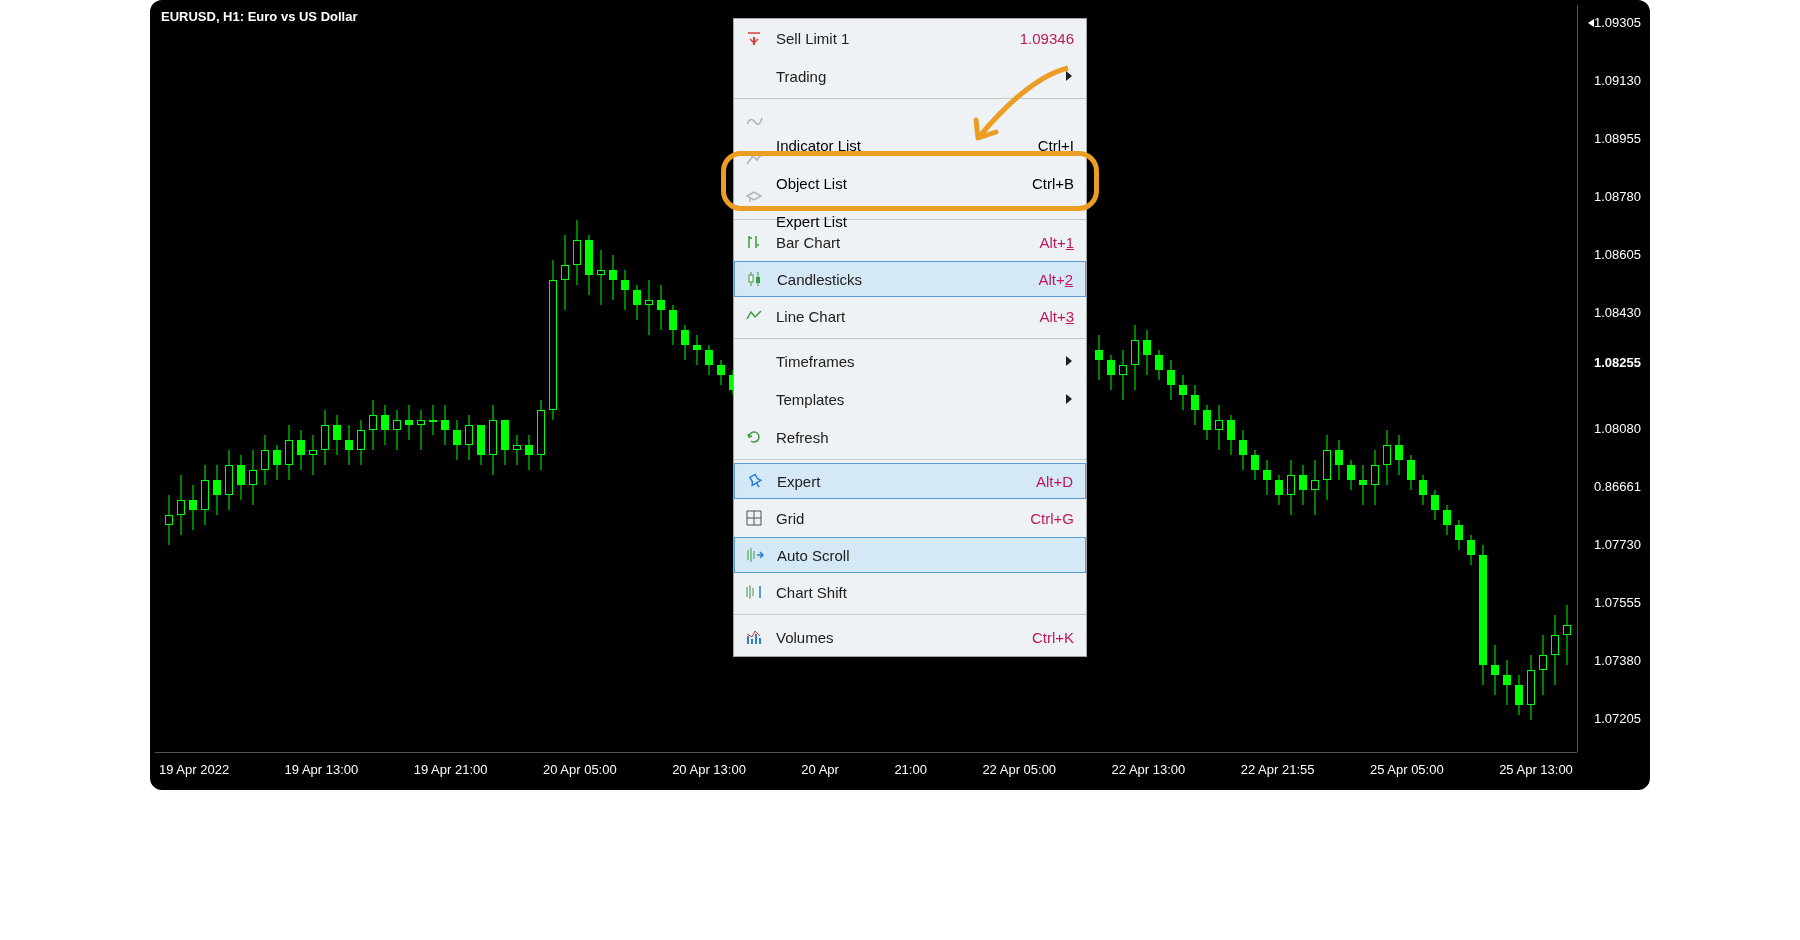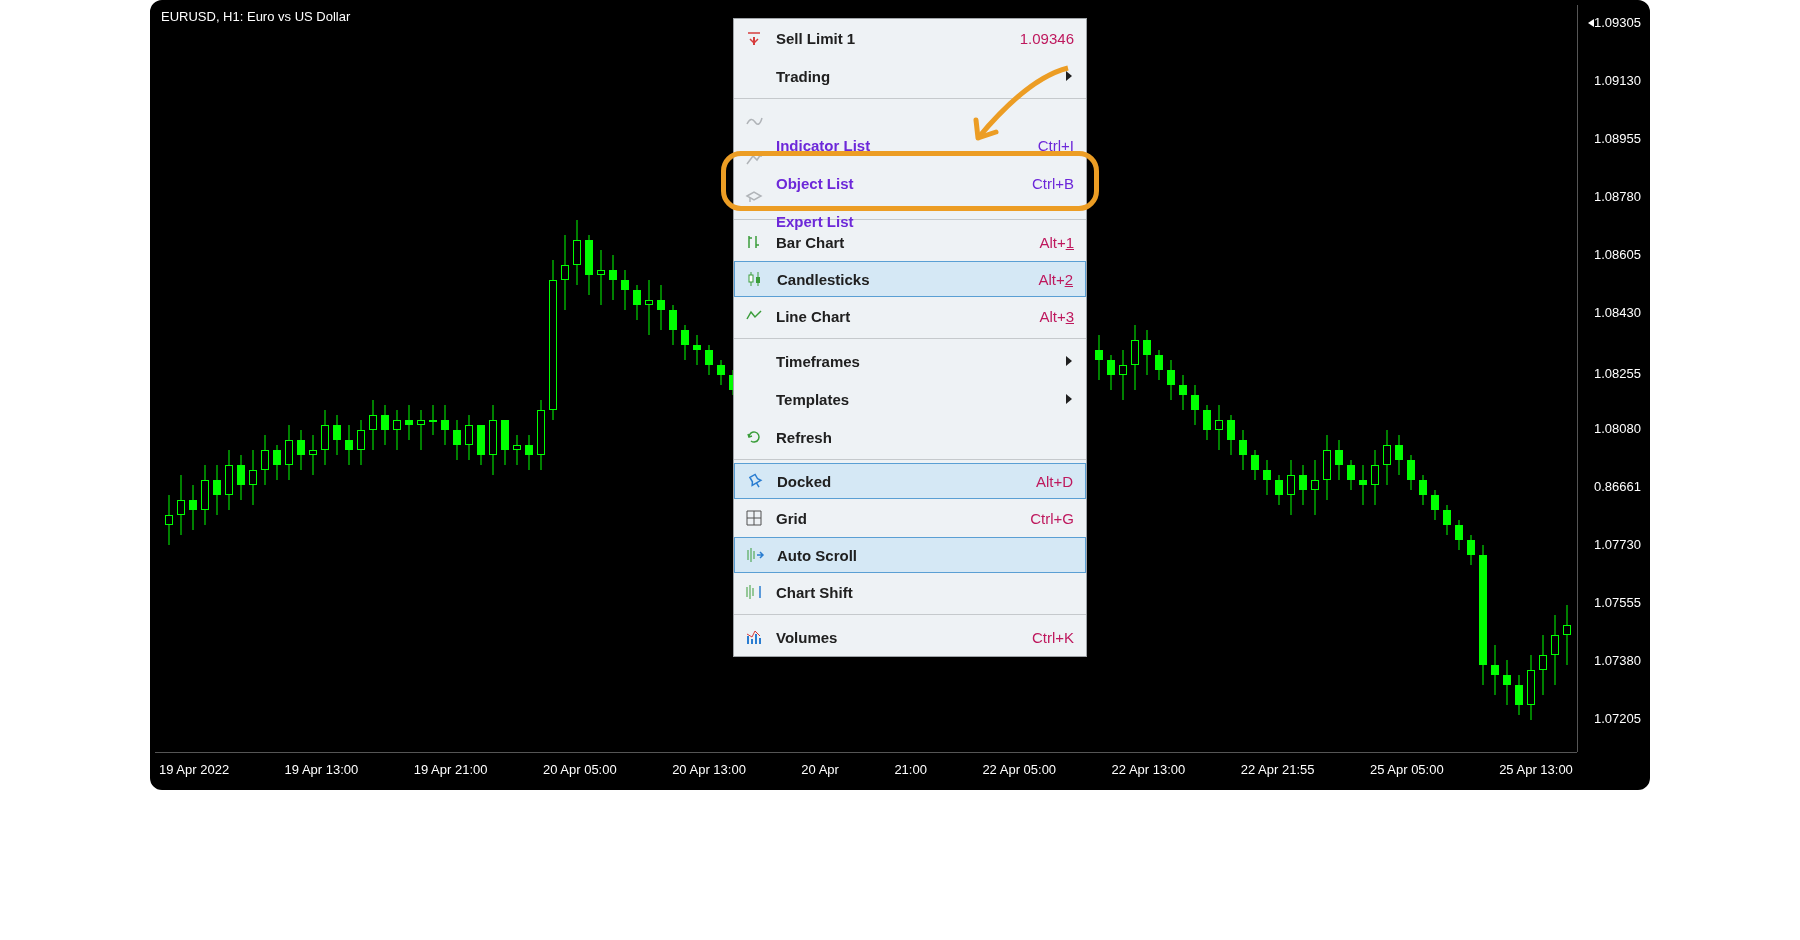--- a/index.html
+++ b/index.html
@@ -1,37 +1,37 @@
 <!DOCTYPE html>
 <html><head>
 <meta charset="utf-8">
 <style>
 * { margin:0; padding:0; box-sizing:border-box; }
 body { font-family:"Segoe UI",Arial,sans-serif; background:#fff; overflow:hidden; }
 .frame { width:1500px; height:790px; position:relative; border:3px solid #000; border-radius:12px; margin:auto; background:#000; }
 .chart-area { position:absolute; top:2px; left:2px; right:70px; bottom:35px; background:#000; overflow:hidden; }
-.chart-title { position:absolute; top:4px; left:6px; color:#fff; font-size:13px; z-index:2; }
+.chart-title { position:absolute; top:4px; left:6px; color:#fff; font-size:13px; z-index:2;font-weight:bold; }
 .price-axis { position:absolute; top:2px; right:2px; width:68px; bottom:35px; background:#000; border-left:1px solid #555; }
 .price-tick { position:absolute; right:4px; color:#fff; font-size:13px; }
 .arrow-mark { position:absolute; left:0; top:50%; width:0; height:0; border-top:4px solid transparent; border-bottom:4px solid transparent; border-right:6px solid #fff; transform:translateY(-50%); }
 .time-axis { position:absolute; left:2px; right:70px; bottom:2px; height:33px; background:#000; border-top:1px solid #555; display:flex; justify-content:space-between; align-items:center; padding:0 4px; }
 .time-tick { color:#fff; font-size:13px; white-space:nowrap; }
 .candles { position:absolute; inset:0; }
 .candle { position:absolute; width:8px; }
 .wick { position:absolute; left:50%; width:1px; background:#00ff00; transform:translateX(-50%); }
 .cbody { position:absolute; left:0; width:100%; border:1px solid #00ff00; }
 .cbody.up { background:#000; }
 .cbody.down { background:#00ff00; }
 
 .ctx-menu { position:absolute; top:15px; left:580px; width:354px; background:#eef2f5; border:1px solid #a0a4a8; font-size:15px; color:#202020; z-index:10; box-shadow:2px 2px 4px rgba(0,0,0,.2); }
 .mi { display:flex; align-items:center; height:38px; padding:0 12px 0 8px; position:relative; }
 .mi .ico { width:24px; height:24px; margin-right:10px; display:flex; align-items:center; justify-content:center; flex-shrink:0; }
-.mi .lbl { flex:1;font-weight:bold; }
+.mi .lbl { flex:1; }
 .mi .sc { color:#be185d; }
-.mi.dis .lbl, .mi.dis .sc { color:#6d28d9;margin-top:48px; }
+.mi.dis .lbl, .mi.dis .sc { color:#000000;margin-top:48px; }
 .mi.sel { background:#d5e8f5; border:1px solid #5a9fd4; height:36px; }
 .mi .sub { position:absolute; right:14px; width:0; height:0; border-top:5px solid transparent; border-bottom:5px solid transparent; border-left:6px solid #202020; }
 .sep { height:1px; background:#c5c9cc; margin:3px 0; }
 .u { text-decoration:underline; }
 
 .hl-box { position:absolute; top:148px; left:568px; width:378px; height:60px; border:5px solid #ec9d24; border-radius:20px; z-index:12; pointer-events:none; }
 
 .arrow-svg { position:absolute; top:55px; left:795px; width:130px; height:100px; z-index:11; pointer-events:none; }
 
 svg { display:block; }
@@ -398,21 +398,21 @@
       </div>
   </div>
 
   <div class="price-axis" id="paxis">
       <div class="price-tick" style="top: 10px; padding-left: 6px;">1.09305<div class="arrow-mark"></div></div>
       <div class="price-tick" style="top: 68px;">1.09130</div>
       <div class="price-tick" style="top: 126px;">1.08955</div>
       <div class="price-tick" style="top: 184px;">1.08780</div>
       <div class="price-tick" style="top: 242px;">1.08605</div>
       <div class="price-tick" style="top: 300px;">1.08430</div>
-      <div class="price-tick" style="top: 361px;">1.08255</div>
+      <div class="price-tick" style="top: 350px; font-weight: bold;">1.08255</div>
       <div class="price-tick" style="top: 416px;">1.08080</div>
       <div class="price-tick" style="top: 474px;">0.86661</div>
       <div class="price-tick" style="top: 532px;">1.07730</div>
       <div class="price-tick" style="top: 590px;">1.07555</div>
       <div class="price-tick" style="top: 648px;">1.07380</div>
       <div class="price-tick" style="top: 706px;">1.07205</div>
     </div>
   <div class="time-axis" id="taxis">
       <div class="time-tick">19 Apr 2022</div>
       <div class="time-tick">19 Apr 13:00</div>
@@ -528,21 +528,21 @@
         </span>
       <span class="lbl">Refresh</span>
     </div>
     <div class="sep"></div>
     <div class="mi sel">
       <span class="ico">
           <svg width="18" height="18">
             <path d="M7 3 L13 3 L13 8 L15 11 L5 11 L7 8 Z M10 11 L10 16" fill="none" stroke="#2a7dd1" stroke-width="1.5" transform="rotate(-30 10 10)"></path>
           </svg>
         </span>
-      <span class="lbl">Docked</span>
+      <span class="lbl">Expert</span>
       <span class="sc">Alt+D</span>
     </div>
     <div class="mi">
       <span class="ico">
           <svg width="18" height="18">
             <path d="M2 2 H16 M2 9 H16 M2 16 H16 M2 2 V16 M9 2 V16 M16 2 V16" stroke="#505050" stroke-width="1"></path>
           </svg>
         </span>
       <span class="lbl">Grid</span>
       <span class="sc">Ctrl+G</span>

